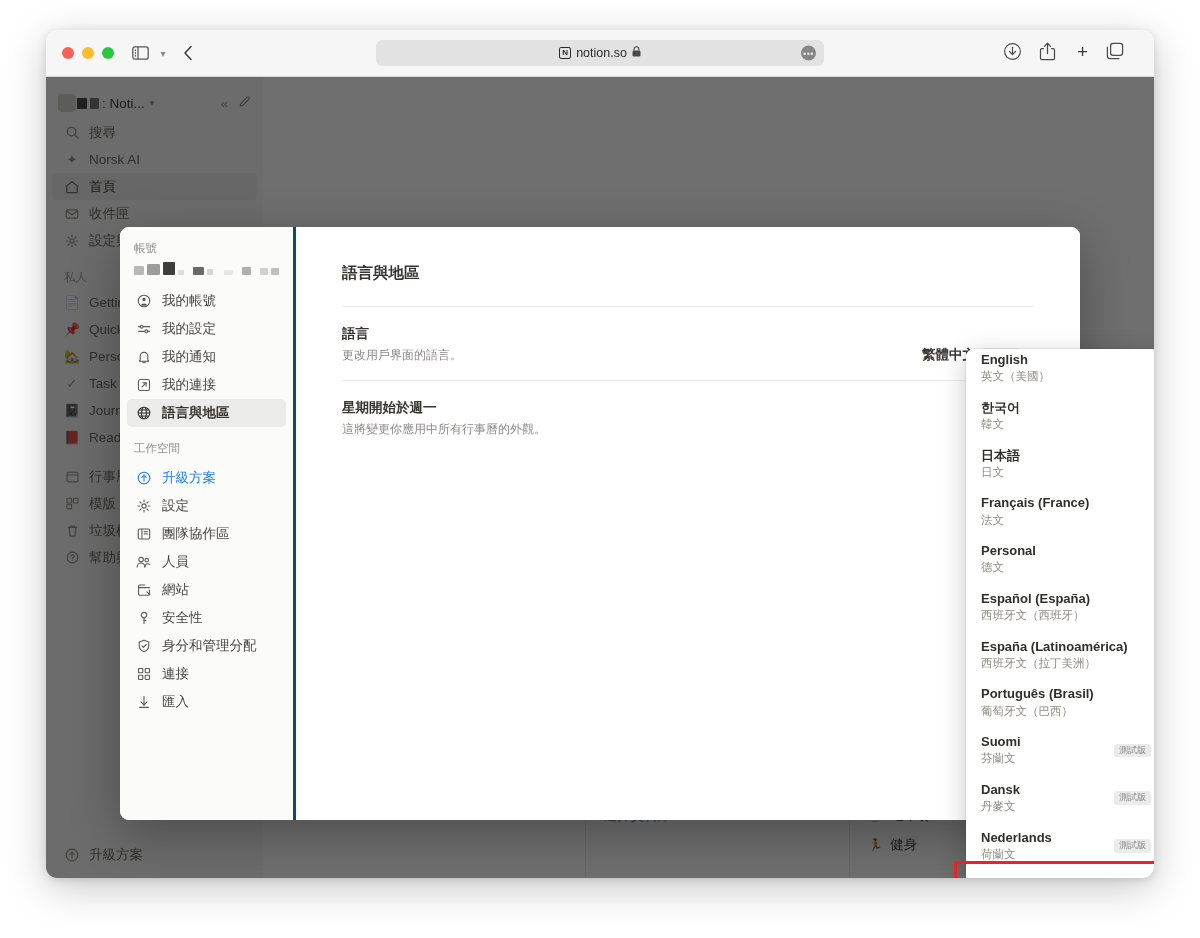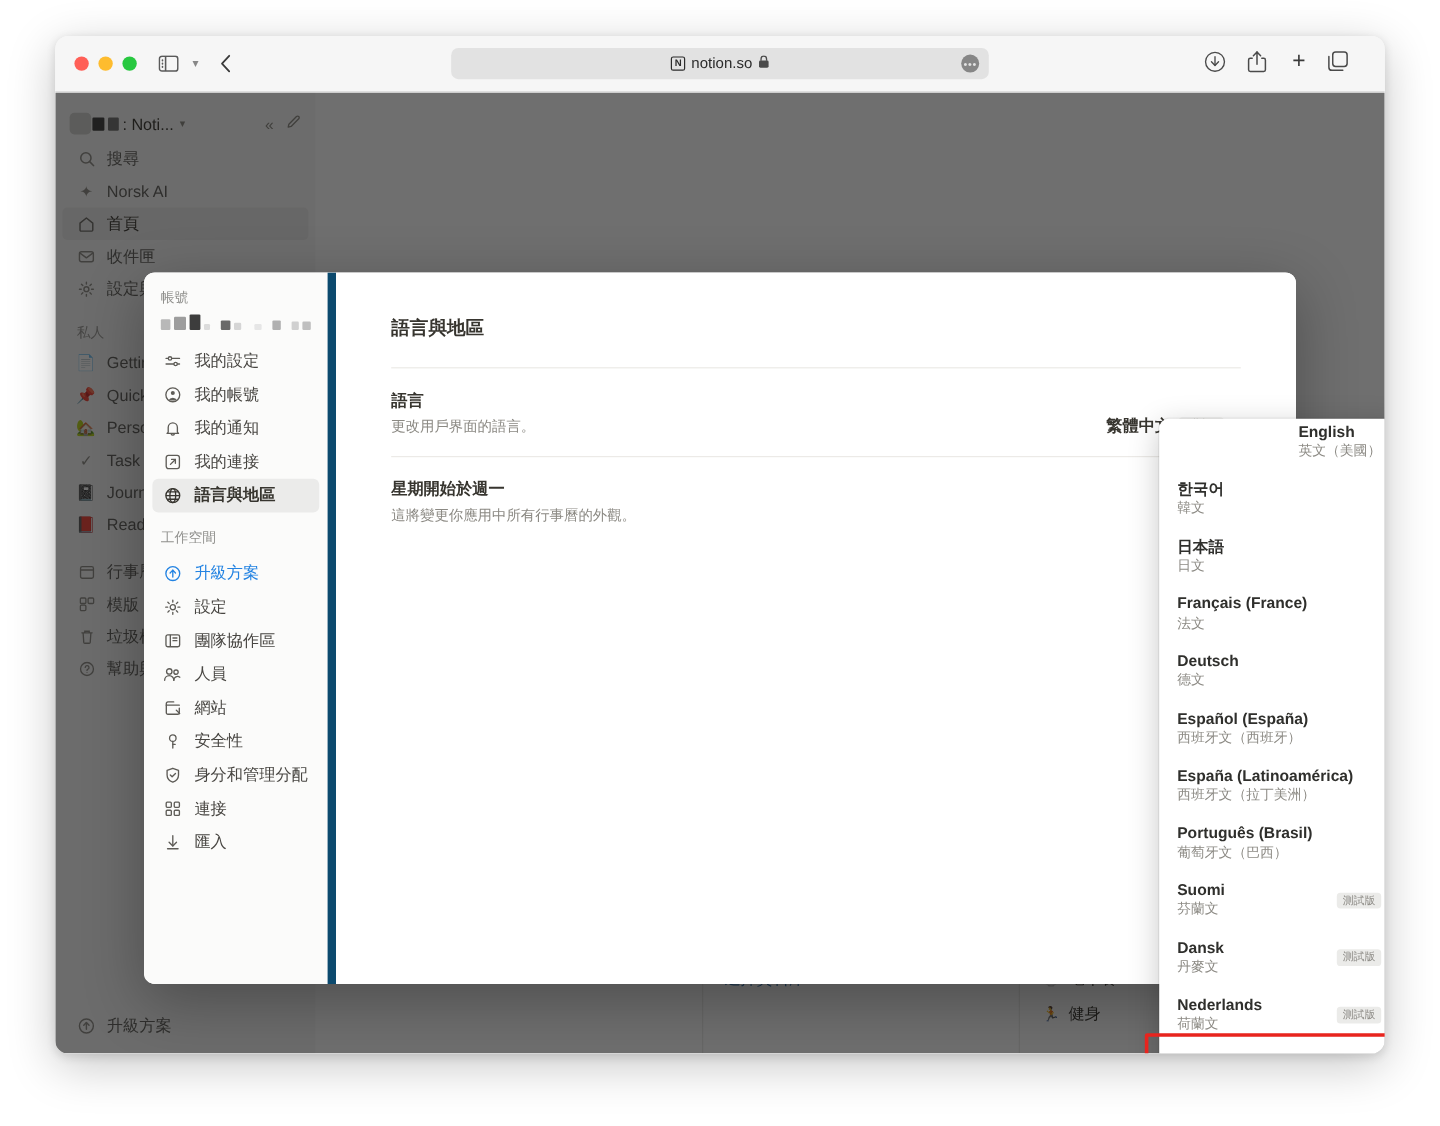--- a/index.html
+++ b/index.html
@@ -153,24 +153,24 @@
     width: 960px; height: 593px;
     background: #ffffff;
     border-radius: 9px;
     display: flex;
     z-index: 50;
     box-shadow: 0 14px 50px rgba(0,0,0,0.30);
     overflow: hidden;
   }
 
   #settings-sidebar {
-    width: 160px; flex: none;
+    width: 176px; flex: none;
     background: #fbfbfa;
     padding: 14px 0 0 0;
-    border-right: 7px solid #0c4a6e;
+    border-right: 3px solid #0c4a6e;
   }
   .st-section-label {
     font-size: 11.5px; color: #91918e; font-weight: 500;
     padding: 0 14px; margin-bottom: 8px;
   }
   #account-identity {
     padding: 0 14px 12px; display: flex; flex-direction: column; gap: 3px;
   }
   .redact-line { display: flex; gap: 3px; align-items: flex-end; height: 11px; }
   .redact-line .rb { display: inline-block; border-radius: 1px; }
@@ -487,38 +487,38 @@
             <span class="rb" style="width:7px;height:6px;background:#d5d5d5;"></span>
             <span class="rb" style="width:9px;height:5px;background:#e6e6e6;margin-left:8px;"></span>
             <span class="rb" style="width:10px;height:8px;background:#b0b0b0;margin-left:6px;"></span>
             <span class="rb" style="width:8px;height:7px;background:#d0d0d0;margin-left:6px;"></span>
             <span class="rb" style="width:9px;height:7px;background:#bfbfbf;"></span>
           </div>
         </div>
 
         <div class="st-item">
           <span class="sic">
+            <svg width="14" height="14" viewBox="0 0 15 15" fill="none" stroke="#5e5c57" stroke-width="1.2">
+                <circle cx="7.5" cy="7.5" r="6.2"></circle>
+                <circle cx="7.5" cy="5.9" r="1.8" fill="#5e5c57" stroke="none"></circle>
+                <path d="M3.6 12.6a4.4 4.4 0 0 1 7.8 0" fill="#5e5c57" stroke="none"></path>
+              </svg>
+          </span>
+          <span>我的帳號</span>
+        </div>
+        <div class="st-item">
+          <span class="sic">
             <svg width="14" height="14" viewBox="0 0 15 15" fill="none" stroke="#5e5c57" stroke-width="1.2" stroke-linecap="round">
                 <line x1="1.5" y1="5" x2="13.5" y2="5"></line>
                 <line x1="1.5" y1="10" x2="13.5" y2="10"></line>
                 <circle cx="5" cy="5" r="1.5" fill="#fff"></circle>
                 <circle cx="10" cy="10" r="1.5" fill="#fff"></circle>
               </svg>
           </span>
           <span>我的設定</span>
-        </div>
-        <div class="st-item">
-          <span class="sic">
-            <svg width="14" height="14" viewBox="0 0 15 15" fill="none" stroke="#5e5c57" stroke-width="1.2">
-                <circle cx="7.5" cy="7.5" r="6.2"></circle>
-                <circle cx="7.5" cy="5.9" r="1.8" fill="#5e5c57" stroke="none"></circle>
-                <path d="M3.6 12.6a4.4 4.4 0 0 1 7.8 0" fill="#5e5c57" stroke="none"></path>
-              </svg>
-          </span>
-          <span>我的帳號</span>
         </div>
         <div class="st-item">
           <span class="sic">
             <svg width="14" height="14" viewBox="0 0 15 15" fill="none" stroke="#5e5c57" stroke-width="1.2" stroke-linejoin="round">
                 <path d="M3.4 10.8V6.6a4.1 4.1 0 0 1 8.2 0v4.2l1 1.2H2.4z"></path>
                 <path d="M6.1 12.6a1.5 1.5 0 0 0 2.8 0" stroke-linecap="round"></path>
               </svg>
           </span>
           <span>我的通知</span>
         </div>
@@ -660,21 +660,21 @@
         <div class="setting-row">
           <div>
             <div class="sr-name">星期開始於週一</div>
             <div class="sr-desc">這將變更你應用中所有行事曆的外觀。</div>
           </div>
         </div>
       </div>
     </div>
 
     <div id="language-dropdown">
-      <div class="lang-option" style="margin-top:-4px;justify-content:flex-end;">
+      <div class="lang-option" style="margin-top:-4px;">
         <div>
           <div class="lang-native">English</div>
           <div class="lang-translated">英文（美國）</div>
         </div>
       </div>
       <div class="lang-option">
         <div>
           <div class="lang-native">한국어</div>
           <div class="lang-translated">韓文</div>
         </div>
@@ -686,21 +686,21 @@
         </div>
       </div>
       <div class="lang-option">
         <div>
           <div class="lang-native">Français (France)</div>
           <div class="lang-translated">法文</div>
         </div>
       </div>
       <div class="lang-option">
         <div>
-          <div class="lang-native">Deutsch</div>
+          <div class="lang-native">Personal</div>
           <div class="lang-translated">德文</div>
         </div>
       </div>
       <div class="lang-option">
         <div>
           <div class="lang-native">Español (España)</div>
           <div class="lang-translated">西班牙文（西班牙）</div>
         </div>
       </div>
       <div class="lang-option">

